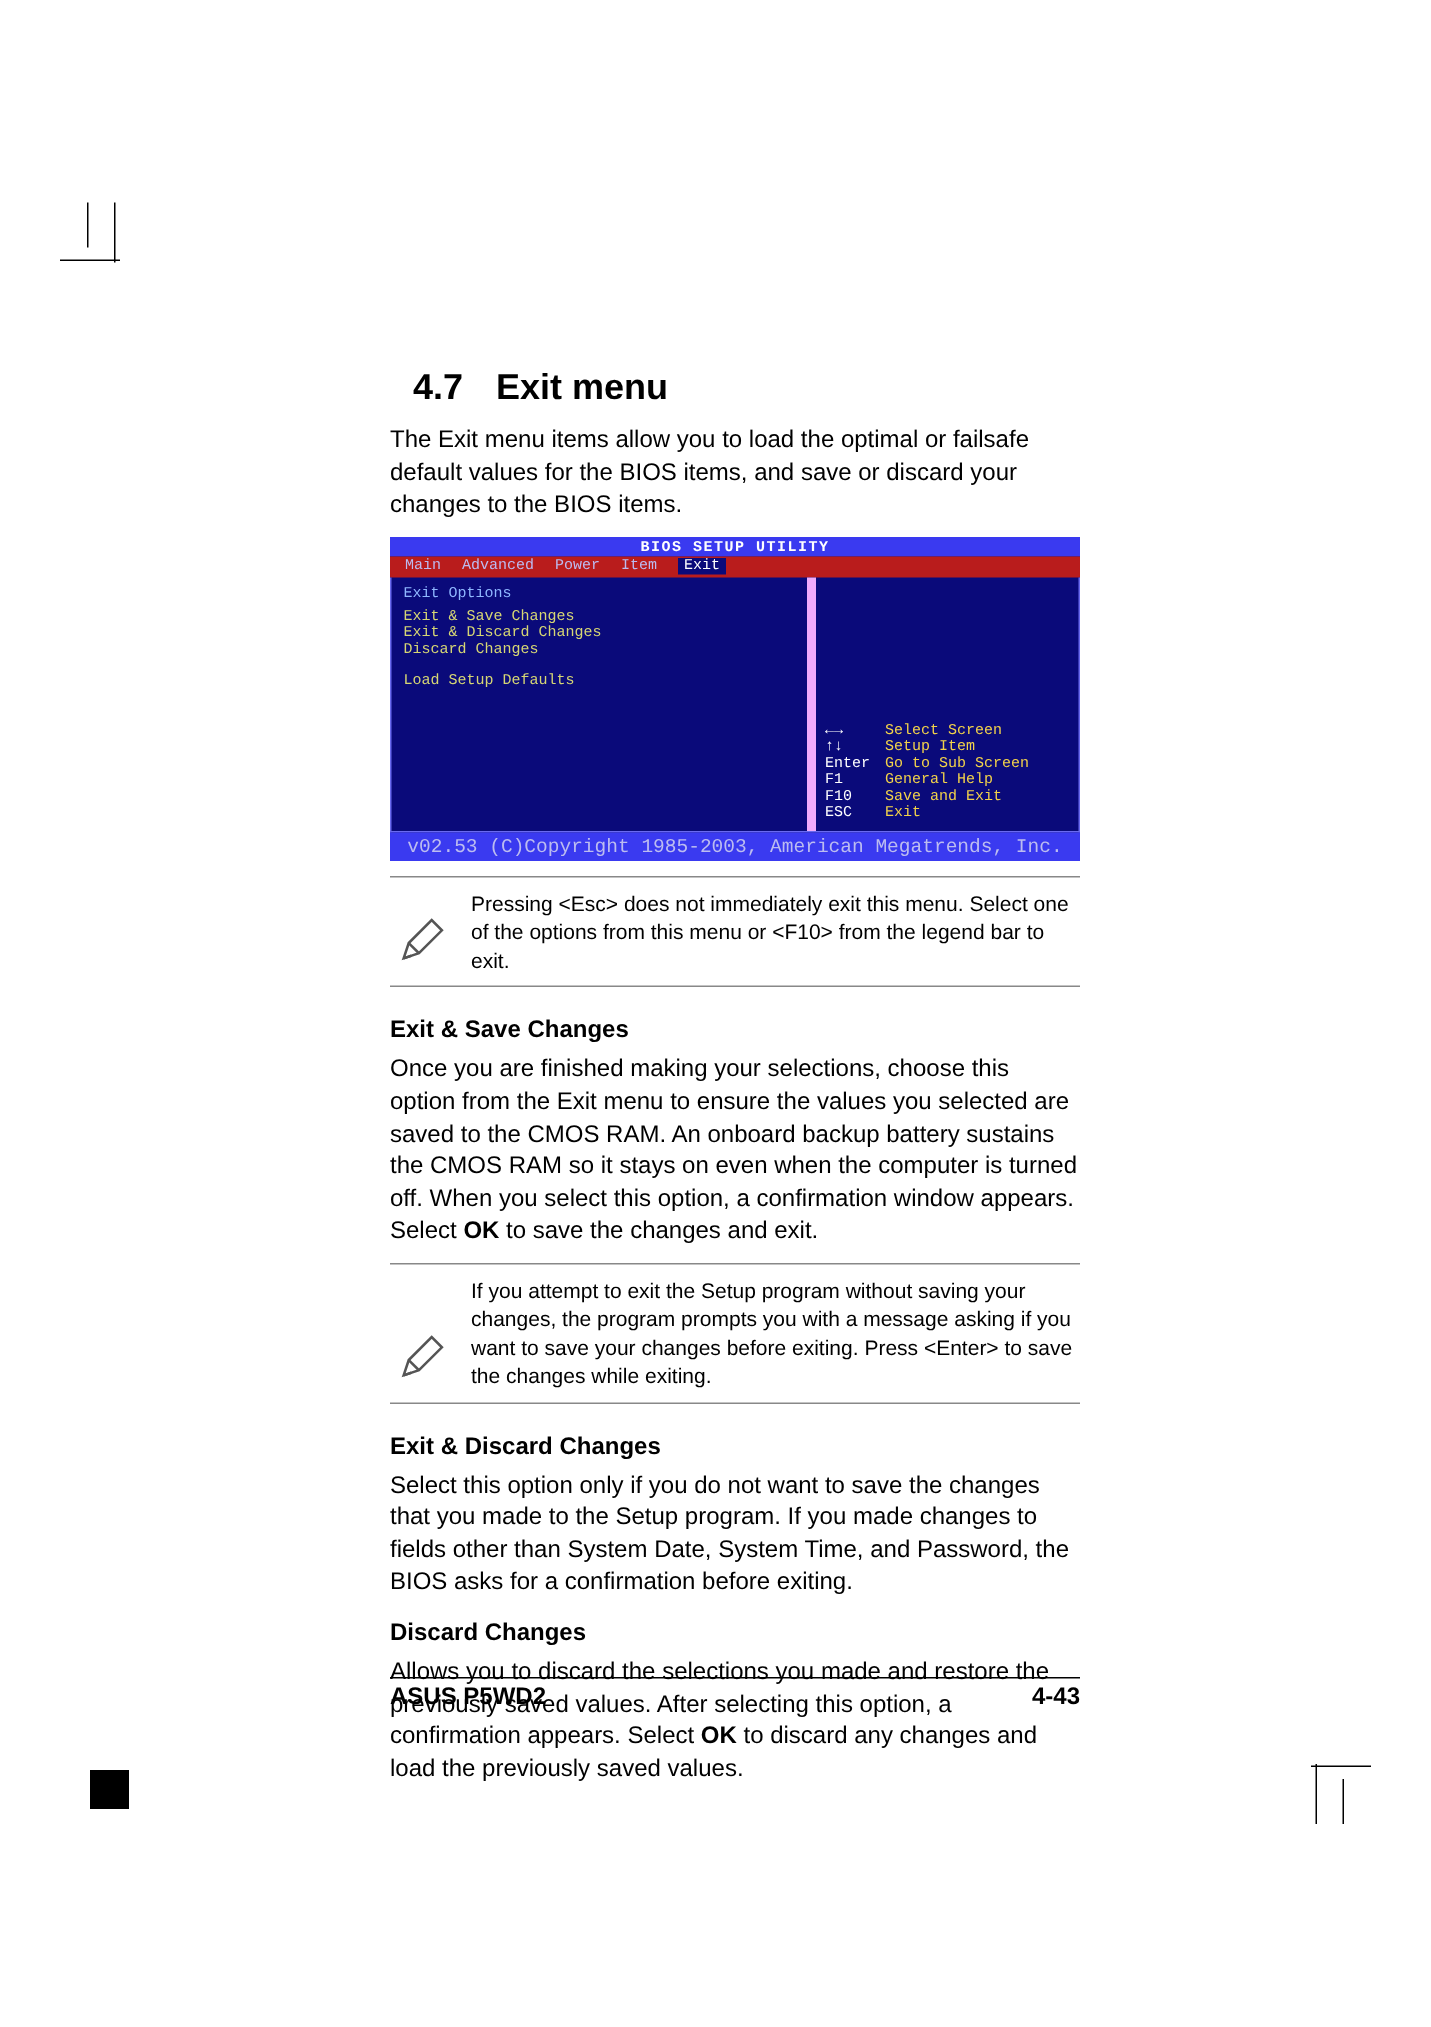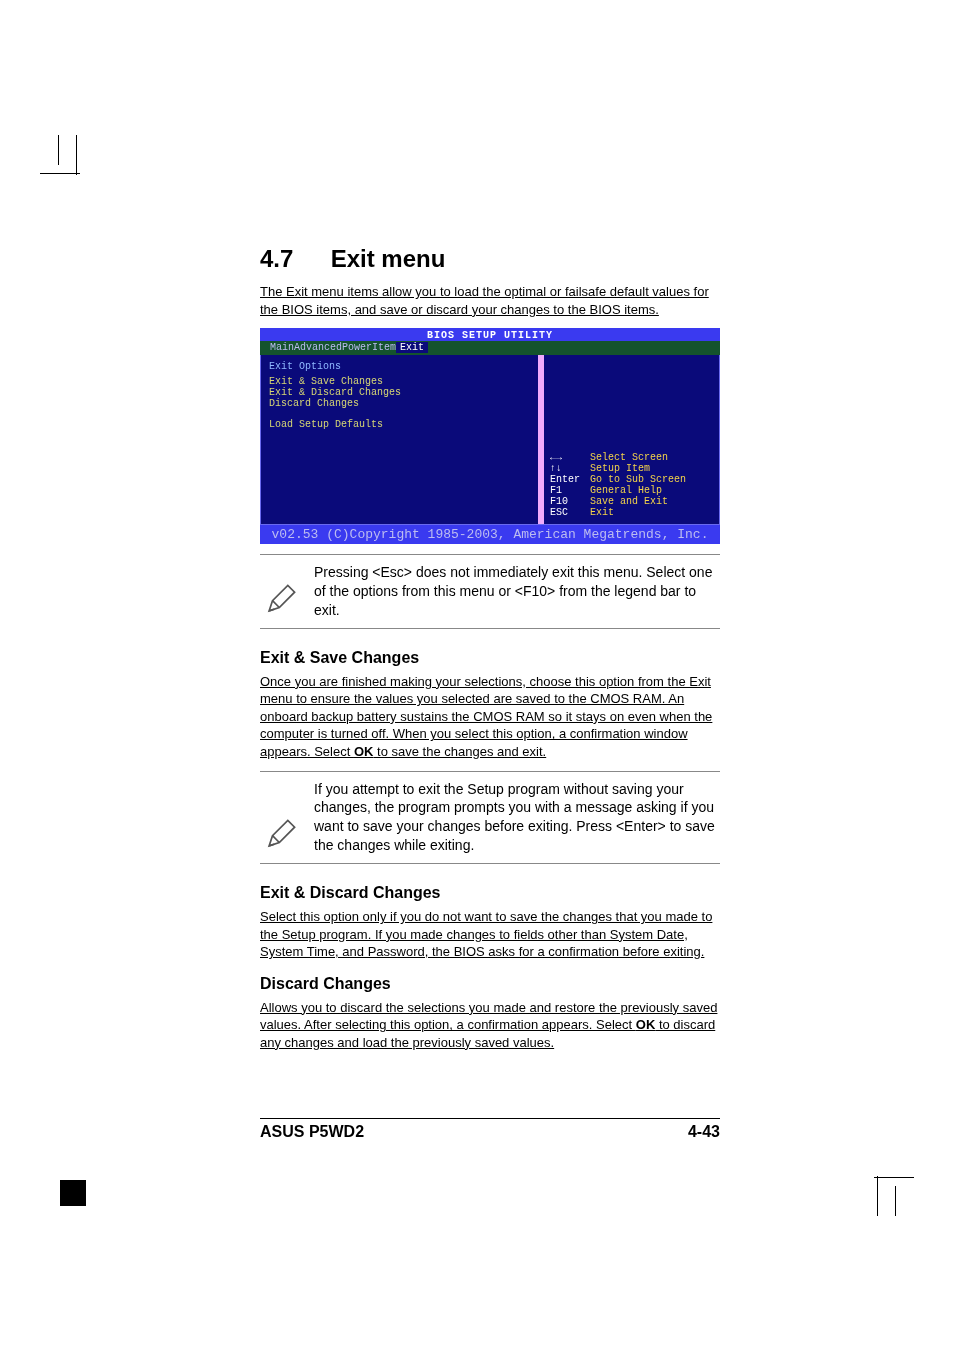--- a/index.html
+++ b/index.html
@@ -12,27 +12,27 @@
   .crop.tl-h { left: 40px; top: 173px; width: 40px; height: 1px; }
   .crop.tl2-v { left: 58px; top: 135px; width: 1px; height: 30px; }
   .crop.br-v { right: 76px; bottom: 135px; width: 1px; height: 40px; }
   .crop.br-h { right: 40px; bottom: 173px; width: 40px; height: 1px; }
   .crop.br2-v { right: 58px; bottom: 135px; width: 1px; height: 30px; }
   .crop.bl-box { left: 60px; bottom: 145px; width: 26px; height: 26px; border-left:1px solid #000; border-bottom:1px solid #000; }
 
   .content { position: absolute; left: 260px; top: 245px; width: 460px; }
 
   h1.section-title { font-size: 24px; font-weight: bold; margin-bottom: 10px; }
-  h1.section-title .num { display:inline-block; width: 64px; }
-  p.body { font-size: 13px; line-height: 1.35; margin-bottom: 10px; text-decoration: underline; }
+  h1.section-title .num { display:inline-block; width: 64px; text-align: center; }
+  p.body { font-size: 16px; line-height: 1.35; margin-bottom: 10px; }
 
   
   .bios { width: 460px; background: #0a0a7a; font-family: "Courier New", monospace; font-size: 10px; color: #fff; margin-top: 8px; margin-bottom: 2px; }
   .bios-header { background: #3a3af0; color: #fff; text-align: center; font-weight: bold; padding: 2px 0 0 0; letter-spacing: 1px; }
-  .bios-tabs { display: flex; background: #14532d; padding: 1px 10px 2px 10px; color: #bcbcf0; }
+  .bios-tabs { display: flex; gap: 14px; background: #b91c1c; padding: 1px 10px 2px 10px; color: #bcbcf0; }
   .bios-tabs span.active { background: #0a0a7a; color: #fff; padding: 0 4px; }
   .bios-body { display: flex; border: 1px solid #6a6af0; border-top: none; min-height: 170px; }
   .bios-left { flex: 1.6; border-right: 6px solid #f0abfc; padding: 6px 8px; color: #d6d674; }
   .bios-left .grp { color: #8fb7ff; margin-bottom: 4px; }
   .bios-left .item { color: #d6d674; }
   .bios-left .gap { height: 10px; }
   .bios-right { flex: 1; padding: 6px 6px; display:flex; flex-direction:column; justify-content:flex-end; }
   .legend-row { display:flex; gap:6px; }
   .legend-row .k { color:#fff; min-width: 34px; }
   .legend-row .v { color:#f2d24a; }

